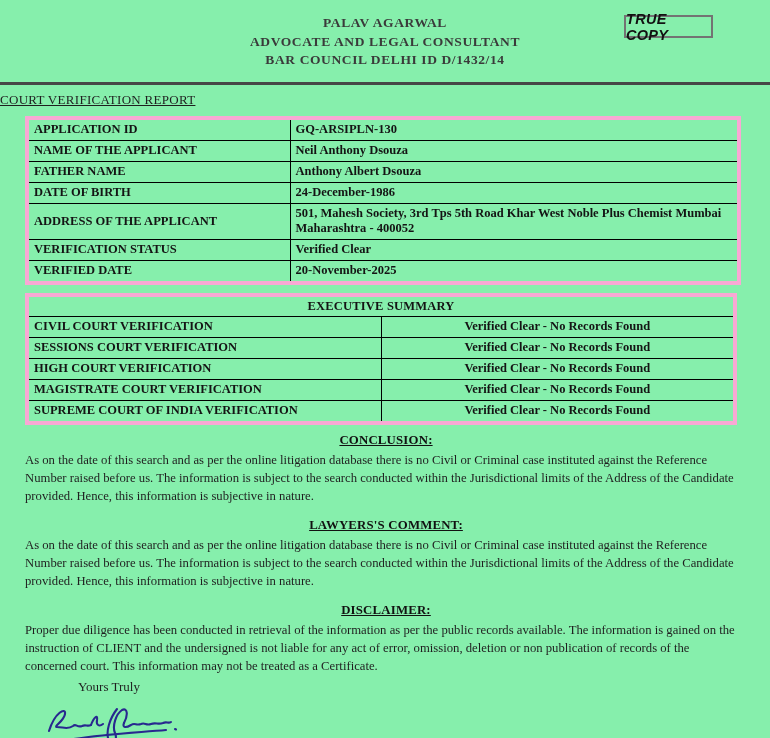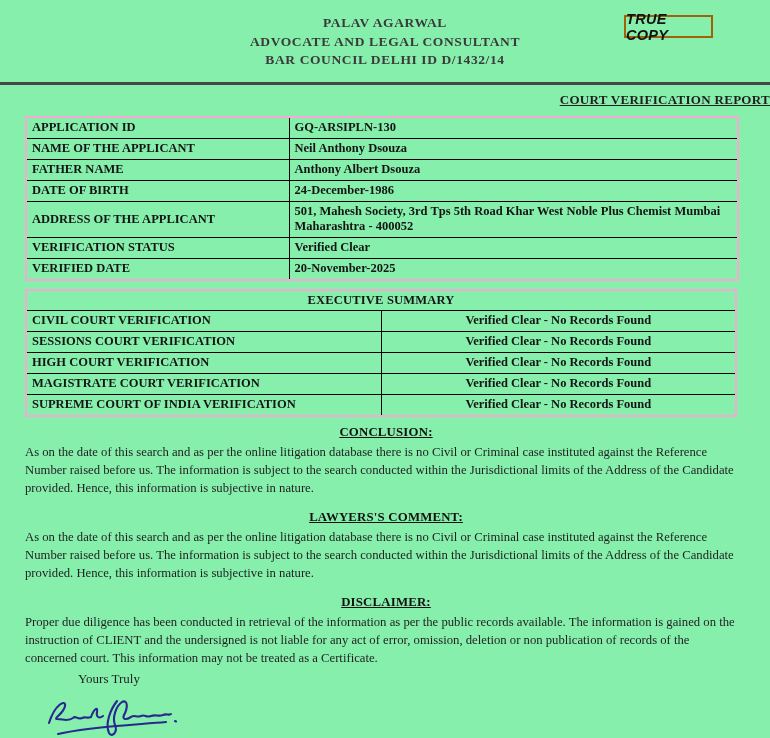--- a/index.html
+++ b/index.html
@@ -25,43 +25,43 @@
     line-height: 18.5px;
   }
 
   
   .stamp {
     position: absolute;
     left: 624px;
     top: 15px;
     width: 89px;
     height: 23px;
-    border: 2px solid #a16207;
+    border: 2px solid #737373;
     display: flex;
     align-items: center;
     justify-content: center;
     font-family: "Liberation Sans", sans-serif;
     font-style: italic;
     font-weight: bold;
     font-size: 14.5px;
     color: #111111;
     letter-spacing: 0.3px;
   }
 
   .rule {
     margin-top: 12px;
     width: 770px;
     height: 0;
     border-top: 3px solid #474747;
   }
 
   .report-title {
     margin-top: 7px;
-    text-align: right;
-    font-weight: bold;
+    text-align: left;
+    font-weight: normal;
     font-size: 13px;
     letter-spacing: 0.3px;
   }
   .report-title span { text-decoration: underline; }
 
   
   table {
     border-collapse: collapse;
     width: 712px;
     margin-left: 25px;
@@ -69,21 +69,21 @@
   }
   .applicant-table { margin-top: 8px; }
   .exec-table { margin-top: 8px; }
   td, th {
     border: 1px solid #000000;
     font-size: 12.5px;
     padding: 2.5px 5px;
     vertical-align: middle;
     color: #141414;
   }
-  table { border: 2px solid #f9a8d4; }
+  table { border: 4px solid #f9a8d4; }
   .label-cell { font-weight: bold; width: 263px; }
   .value-cell { font-weight: bold; width: 449px; }
   .exec-table .label-cell { width: 288px; }
   .exec-table .value-cell { text-align: center; width: 424px; }
   .exec-header th {
     text-align: center;
     font-weight: bold;
     font-size: 12.5px;
     padding: 2px 4px;
     letter-spacing: 0.2px;

